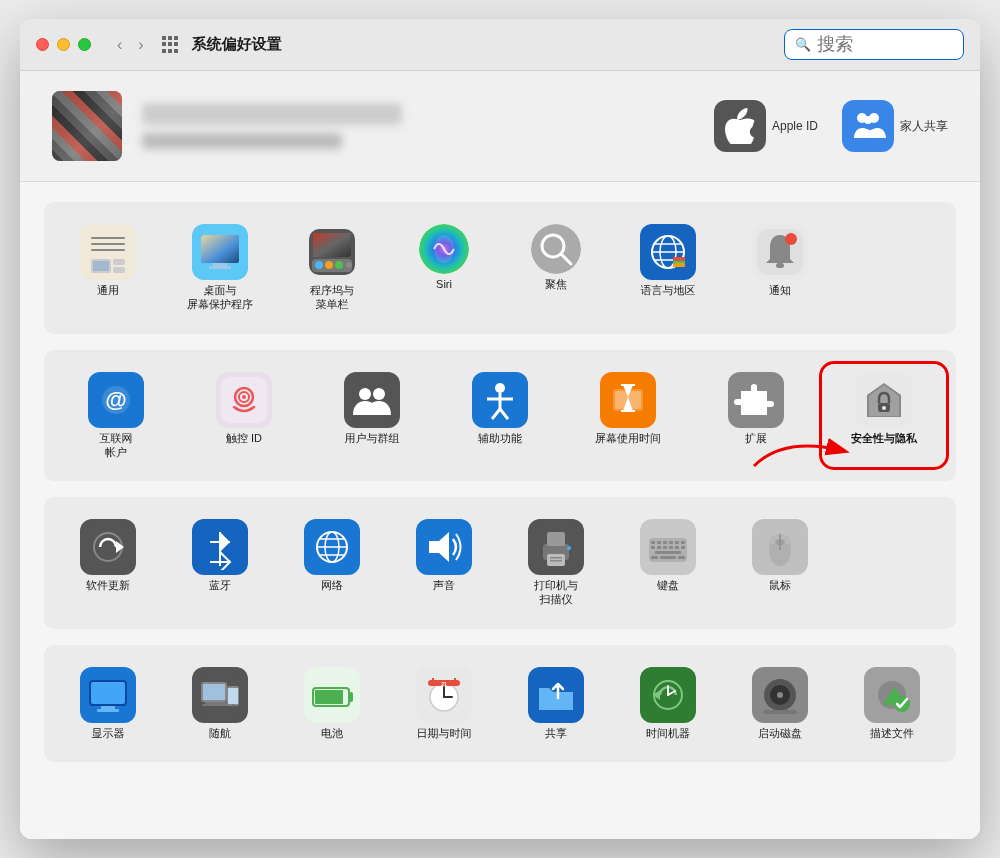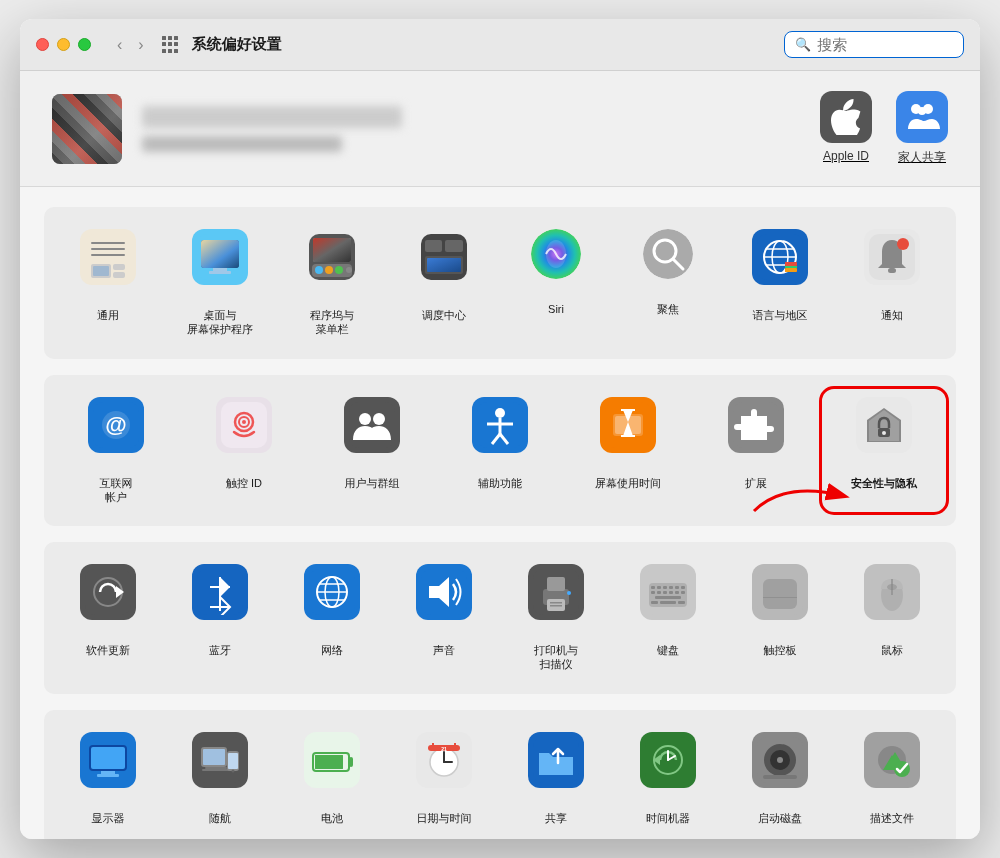--- a/index.html
+++ b/index.html
@@ -91,21 +91,21 @@
       width: 180px;
       gap: 6px;
     }
     .search-icon-svg {
       color: #888;
       font-size: 13px;
     }
     .search-input {
       border: none;
       outline: none;
-      font-size: 15px;
+      font-size: 18px;
       color: #8b5cf6;
       background: transparent;
       width: 100%;
     }
     
     .profile-section {
       background: #f0f0f0;
       padding: 20px 32px;
       display: flex;
       align-items: center;
@@ -140,25 +140,23 @@
       background: #bbb;
       border-radius: 4px;
       filter: blur(4px);
     }
     .profile-actions {
       display: flex;
       gap: 24px;
     }
     .profile-action-item {
       display: flex;
-      flex-direction: column;
       align-items: center;
       gap: 6px;
       cursor: pointer;
-      text-decoration: underline;
     }
     .apple-id-icon {
       width: 52px;
       height: 52px;
       background: #555;
       border-radius: 12px;
       display: flex;
       align-items: center;
       justify-content: center;
       font-size: 28px;
@@ -195,21 +193,21 @@
     }
     .icon-grid {
       display: grid;
       grid-template-columns: repeat(8, 1fr);
       gap: 12px 8px;
     }
     .icon-item {
       display: flex;
       flex-direction: column;
       align-items: center;
-      gap: 23px;
+      gap: 3px;
       cursor: pointer;
       padding: 6px 4px;
       border-radius: 8px;
     }
     .icon-img {
       width: 56px;
       height: 56px;
       border-radius: 12px;
       display: flex;
       align-items: center;
@@ -357,38 +355,20 @@
               <rect x="3" y="30" width="40" height="13" rx="4" fill="rgba(200,200,200,0.3)"></rect>
               <circle cx="10" cy="36" r="4" fill="#4ab8f0"></circle>
               <circle cx="20" cy="36" r="4" fill="#f0a020"></circle>
               <circle cx="30" cy="36" r="4" fill="#50c050"></circle>
               <circle cx="40" cy="36" r="3" fill="#888"></circle>
             </svg>
           </div>
           <span class="icon-label">程序坞与<br>菜单栏</span>
         </div>
 
-        <div class="icon-item">
-          <div class="icon-img" style="border-radius:12px;overflow:hidden;">
-            <svg width="46" height="46" viewBox="0 0 46 46">
-              <rect width="46" height="46" rx="10" fill="#444"></rect>
-              <rect x="4" y="6" width="17" height="12" rx="2" fill="#666"></rect>
-              <rect x="24" y="6" width="18" height="12" rx="2" fill="#666"></rect>
-              <rect x="4" y="22" width="38" height="18" rx="2" fill="#555"></rect>
-              <rect x="6" y="24" width="34" height="14" rx="1" fill="url(#grad3)"></rect>
-              <defs>
-                <linearGradient id="grad3" x1="0" y1="0" x2="1" y2="1">
-                  <stop offset="0%" stop-color="#3a7bd5"></stop>
-                  <stop offset="100%" stop-color="#1a4a8a"></stop>
-                </linearGradient>
-              </defs>
-            </svg>
-          </div>
-          <span class="icon-label">调度中心</span>
-        </div>
 
         <div class="icon-item">
           <div class="icon-img" style="border-radius:50%;overflow:hidden;width:50px;height:50px;">
             <svg width="50" height="50" viewBox="0 0 50 50">
               <defs>
                 <radialGradient id="siri-grad" cx="50%" cy="50%" r="50%">
                   <stop offset="0%" stop-color="#c060f0"></stop>
                   <stop offset="25%" stop-color="#6040e0"></stop>
                   <stop offset="50%" stop-color="#2090e0"></stop>
                   <stop offset="75%" stop-color="#20c0b0"></stop>
@@ -645,30 +625,20 @@
               <rect x="36" y="22" width="4" height="3" rx="1" fill="#888"></rect>
               <rect x="10" y="27" width="26" height="3" rx="1" fill="#888"></rect>
               <rect x="6" y="32" width="7" height="3" rx="1" fill="#888"></rect>
               <rect x="15" y="32" width="16" height="3" rx="1" fill="#888"></rect>
               <rect x="33" y="32" width="7" height="3" rx="1" fill="#888"></rect>
             </svg>
           </div>
           <span class="icon-label">键盘</span>
         </div>
 
-        <div class="icon-item">
-          <div class="icon-img" style="background:#b8b8b8;border-radius:12px;">
-            <svg width="46" height="46" viewBox="0 0 46 46">
-              <rect width="46" height="46" rx="10" fill="#b8b8b8"></rect>
-              <rect x="6" y="10" width="34" height="30" rx="6" fill="#a0a0a0"></rect>
-              <rect x="6" y="28" width="34" height="1" fill="#909090"></rect>
-            </svg>
-          </div>
-          <span class="icon-label">触控板</span>
-        </div>
 
         <div class="icon-item">
           <div class="icon-img" style="background:#c0c0c0;border-radius:12px;">
             <svg width="46" height="46" viewBox="0 0 46 46">
               <rect width="46" height="46" rx="10" fill="#c0c0c0"></rect>
               <ellipse cx="23" cy="26" rx="11" ry="16" fill="#b0b0b0"></ellipse>
               <path d="M12 20 Q12 10 23 10 Q34 10 34 20" fill="#b8b8b8"></path>
               <line x1="23" y1="10" x2="23" y2="26" stroke="#909090" stroke-width="1.5"></line>
               <ellipse cx="23" cy="18" rx="5" ry="3" fill="#888" opacity="0.5"></ellipse>
             </svg>

